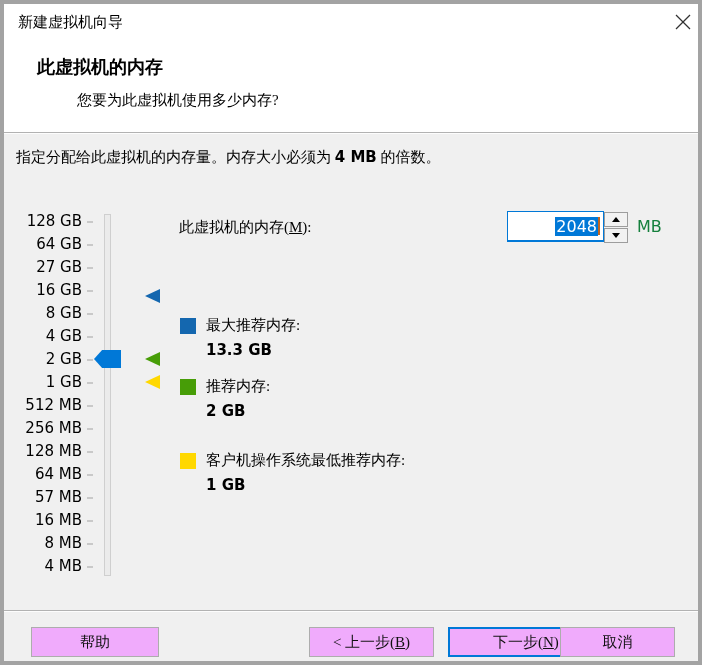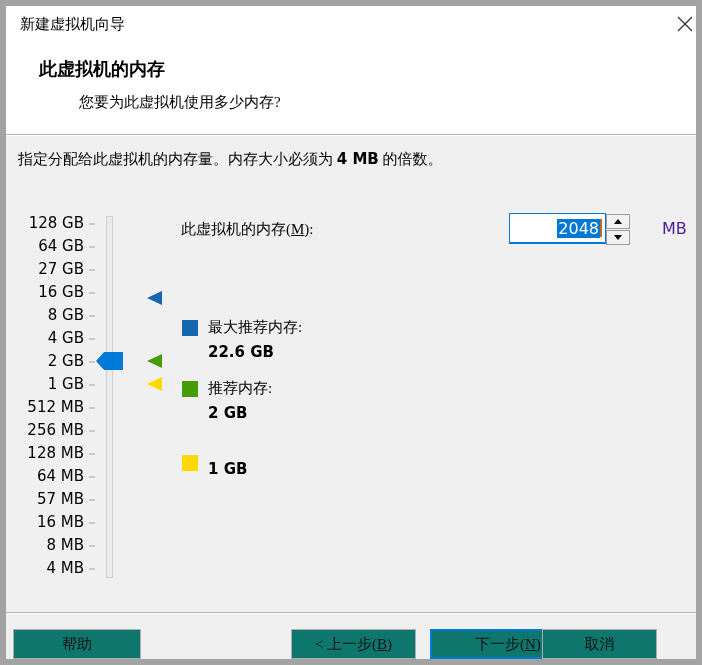--- a/index.html
+++ b/index.html
@@ -1,18 +1,18 @@
 <!DOCTYPE html>
 <html><head>
 <meta charset="utf-8">
 <style>
   html,body{margin:0;padding:0;}
   body{font-family:"DejaVu Sans","Liberation Sans",sans-serif;-webkit-font-smoothing:antialiased;}
   .cjk{font-family:"Liberation Serif","DejaVu Serif",serif;}
-  .dialog{position:relative;width:702px;height:665px;background:#f0f0f0;overflow:hidden;box-sizing:border-box;border:6px solid #a3a3a3;}
+  .dialog{position:relative;width:702px;height:665px;background:#f0f0f0;overflow:hidden;box-sizing:border-box;border:4px solid #a3a3a3;}
   .top-white{position:absolute;left:0;top:0;width:702px;height:128px;background:#ffffff;}
   .win-title{position:absolute;left:14px;top:9px;font-size:15px;color:#000;}
   .close-btn{position:absolute;right:6px;top:4px;width:34px;height:28px;display:flex;align-items:center;justify-content:center;cursor:default;}
   .h1{position:absolute;left:33px;top:51px;font-size:18px;font-weight:bold;color:#000;}
   .h2{position:absolute;left:73px;top:87px;font-size:15px;color:#000;}
   .divider{position:absolute;left:0;width:702px;height:1px;background:#b2b2b2;border-bottom:1px solid #fdfdfd;}
   .divider.d1{top:128px;}
   .divider.d2{top:606px;}
   .instruction{position:absolute;left:12px;top:144px;font-size:15px;color:#000;}
   .instruction .num{font-family:"DejaVu Sans","Liberation Sans",sans-serif;font-weight:600;}
@@ -29,30 +29,30 @@
   .marker.min{top:371px;}
   .field-label{position:absolute;left:175px;top:214px;font-size:15px;color:#000;}
   .key{text-decoration:underline;}
   .spin-input{position:absolute;left:503px;top:207px;width:92px;height:28px;background:#fff;border:1px solid #0078d7;border-bottom-width:2px;display:flex;align-items:center;justify-content:flex-end;padding-right:3px;font-size:16px;cursor:text;}
   .spin-input .sel{background:#0078d7;color:#fff;padding:0 1px;}
   .spin-input .caret{display:inline-block;width:2px;height:18px;background:#c4661f;}
   .spinner{position:absolute;left:600px;top:208px;width:24px;height:31px;display:flex;flex-direction:column;justify-content:space-between;}
   .spin-btn{box-sizing:border-box;width:24px;height:15px;background:#f2f2f2;border:1px solid #9d9d9d;display:flex;align-items:center;justify-content:center;padding:0;}
   .tri-up{width:0;height:0;border-left:4px solid transparent;border-right:4px solid transparent;border-bottom:5px solid #000;}
   .tri-down{width:0;height:0;border-left:4px solid transparent;border-right:4px solid transparent;border-top:5px solid #000;}
-  .unit{position:absolute;left:633px;top:213px;font-size:16px;color:#4c1d95;margin-left:23px;}
+  .unit{position:absolute;left:633px;top:213px;font-size:16px;color:#15803d;}
   .legend-item{position:absolute;left:176px;display:flex;align-items:flex-start;}
   .legend-item.l1{top:312px;}
   .legend-item.l2{top:373px;}
   .legend-item.l3{top:447px;}
   .swatch{width:16px;height:16px;margin-top:2px;flex:0 0 auto;}
   .legend-text{margin-left:10px;}
   .legend-label{font-size:15px;line-height:18px;color:#000;}
   .legend-value{margin-top:7px;font-size:15px;font-weight:bold;color:#000;}
-  .btn{position:absolute;top:623px;height:30px;box-sizing:border-box;background:#0f766e;border:1px solid #adadad;font-size:15px;color:#111;display:flex;align-items:center;justify-content:center;cursor:default;padding:0;}
+  .btn{position:absolute;top:623px;height:30px;box-sizing:border-box;background:#f0abfc;border:1px solid #adadad;font-size:15px;color:#111;display:flex;align-items:center;justify-content:center;cursor:default;padding:0;margin-left:20px;}
   .btn-help{left:7px;width:128px;}
   .btn-back{left:285px;width:125px;}
   .btn-next{left:424px;width:129px;border:2px solid #0078d7;padding-left:39px;}
   .btn-cancel{left:536px;width:115px;}
 </style>
 </head>
 <body>
 
 <div class="dialog">
 
@@ -134,35 +134,36 @@
     <button class="spin-btn">
       <span class="tri-down"></span>
     </button>
   </div>
   <div class="unit">MB</div>
 
   <div class="legend-item l1">
     <span class="swatch" style="background-color: rgb(20, 103, 175);"></span>
     <div class="legend-text">
       <div class="legend-label cjk">最大推荐内存:</div>
-      <div class="legend-value">22.6 GB</div>
+      <div class="legend-value">13.3 GB</div>
     </div>
   </div>
 
   <div class="legend-item l2">
     <span class="swatch" style="background-color: rgb(71, 157, 7);"></span>
     <div class="legend-text">
       <div class="legend-label cjk">推荐内存:</div>
       <div class="legend-value">2 GB</div>
     </div>
   </div>
 
   <div class="legend-item l3">
     <span class="swatch" style="background-color: rgb(255, 216, 0);"></span>
     <div class="legend-text">
+      <div class="legend-label cjk">客户机操作系统最低推荐内存:</div>
       <div class="legend-value">1 GB</div>
     </div>
   </div>
 
   <div class="divider d2"></div>
 
   <button class="btn btn-help cjk">帮助</button>
   <button class="btn btn-back cjk">
     <span>&lt; 上一步(</span>
       <span class="key">B</span>

